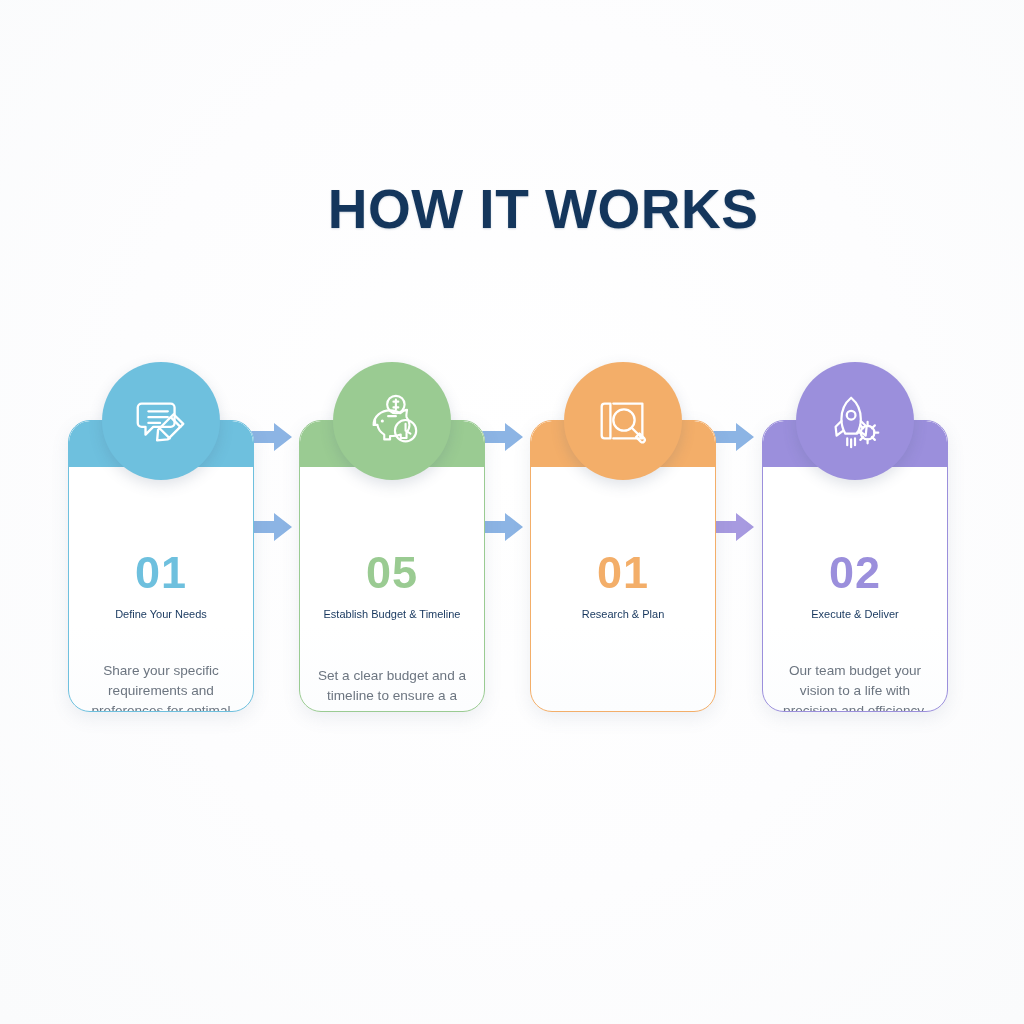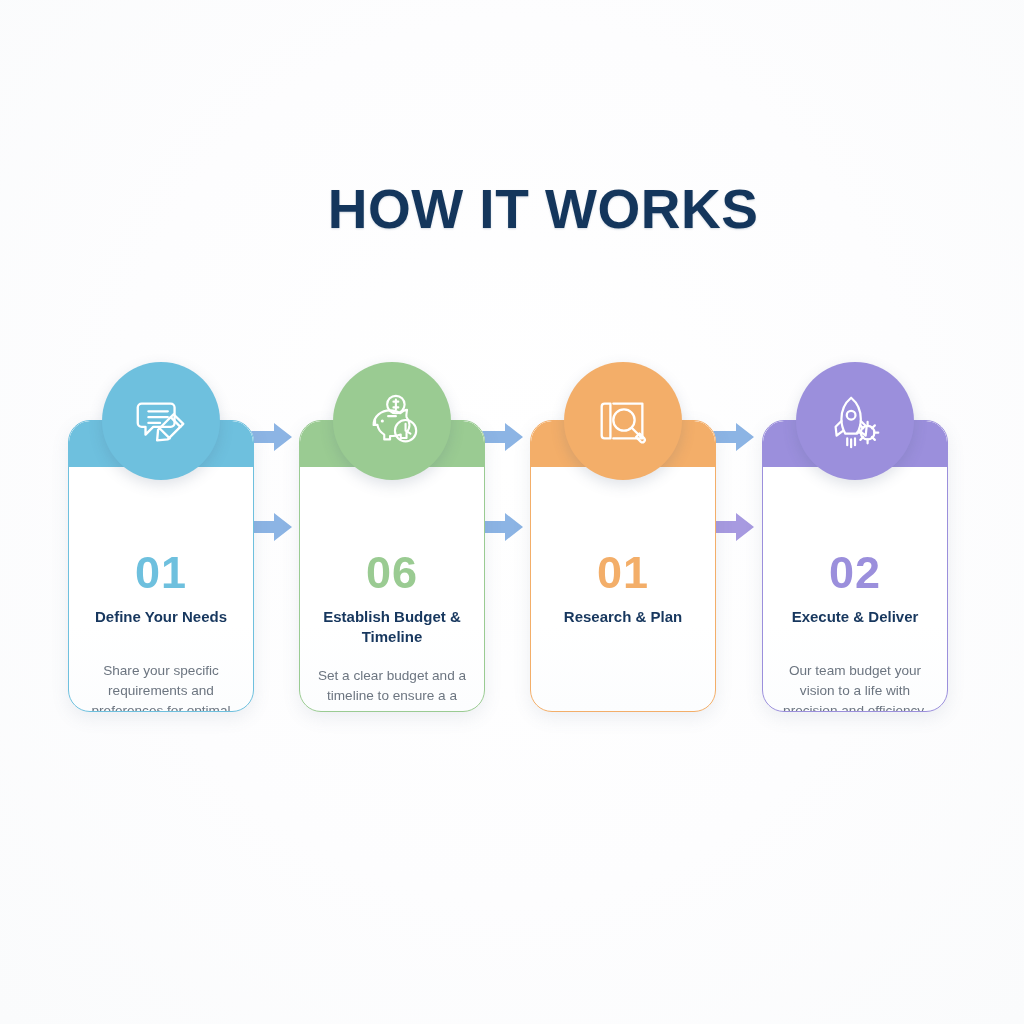--- a/index.html
+++ b/index.html
@@ -97,22 +97,22 @@
     color: var(--accent);
     letter-spacing: 1px;
     line-height: 1;
   }
   .step-title {
     position: absolute;
     top: 186px;
     left: 8px;
     right: 8px;
     text-align: center;
-    font-size: 15px;
-    font-weight: bold;
+    font-size: 11px;
+    font-weight: normal;
     color: #17375e;
     line-height: 1.35;
   }
   .step-title.two-line {
     top: 186px;
   }
   .desc {
     position: absolute;
     top: 240px;
     left: 10px;
@@ -187,21 +187,21 @@
             <path d="M45 25 l10 10 -16 16 -11 1 1 -11 z"></path>
             <path d="M42 28 l10 10 M31 40 l10 10"></path>
           </svg>
         </span>
       </div>
     </div>
 
     <div class="card c2" style="left:299px; --accent:#9acb92;">
       <div class="card-inner">
         <div class="card-band"></div>
-        <div class="num">06</div>
+        <div class="num">05</div>
         <div class="step-title two-line">Establish Budget &amp; Timeline</div>
         <div class="desc">Set a clear budget and a timeline to ensure a a smooth process.</div>
       </div>
       <div class="circle">
         <span>
           <svg viewBox="0 0 64 64" fill="none" stroke="#ffffff" stroke-width="2.2" stroke-linecap="round" stroke-linejoin="round">
             <circle cx="36" cy="15" r="9"></circle>
             <path d="M36 10 v10 M33.5 12 h5 M33.5 18 h5"></path>
             <path d="M13 36 c0 -9 8 -15 17 -15 c4 0 7.5 1 10.5 3 c2 -2 4.5 -3.5 7 -3.5 c-0.5 3 -1 5.5 -0.5 7.5 c2 2.5 3 5 3 8 c0 3 -1 5.5 -3 7.5 v6 h-6 v-3.5 c-2.5 1 -5.5 1.5 -8 1.5 h-3 v3.5 h-6 v-5 c-4 -2.5 -6.5 -6 -7 -10 h-2.5 v-6 z"></path>
             <circle cx="22" cy="32" r="1.6" fill="#ffffff" stroke="none"></circle>

